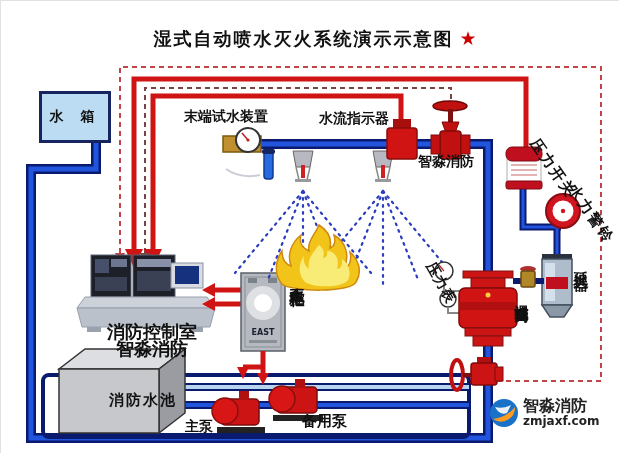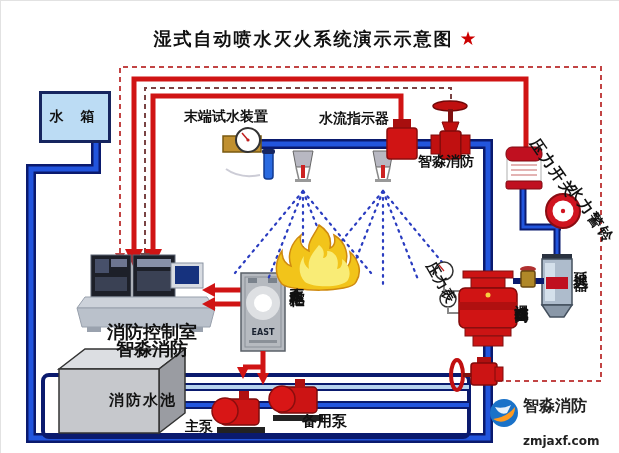--- a/index.html
+++ b/index.html
@@ -16,21 +16,21 @@
   #title{position:absolute;left:95px;top:26px;width:440px;text-align:center;
          font-size:18px;font-weight:bold;letter-spacing:2px;color:#111;}
   #title .star{color:#cc0000;font-size:19px;margin-left:6px;}
   #water-tank{position:absolute;left:38px;top:90px;width:66px;height:46px;
       background:#bcdcf4;border:3px solid #16255f;display:flex;align-items:center;
       justify-content:center;font-size:14px;font-weight:bold;letter-spacing:6px;color:#111;}
   #ctrl-label{position:absolute;left:92px;top:322px;width:118px;text-align:center;
       font-size:18px;font-weight:bold;line-height:17px;color:#111;}
   #watermark{position:absolute;left:488px;top:396px;display:flex;align-items:flex-start;gap:4px;}
   #wm-name{font-size:16px;font-weight:bold;color:#222;line-height:17px;}
-  #wm-site{font-size:12px;font-weight:bold;color:#222;margin-top:20px;}
+  #wm-site{font-size:12px;font-weight:bold;color:#222;}
 </style>
 </head>
 <body>
 
 <div id="stage">
 
 <svg id="pipes" width="619" height="453" viewBox="0 0 619 453">
 
   <path d="M119,252 V66 H600 V380 H497" fill="none" stroke="#c24444" stroke-width="2" stroke-dasharray="5 4"></path>
   <path d="M144,252 V87 H450 V103" fill="none" stroke="#7a4444" stroke-width="2" stroke-dasharray="5 4"></path>

